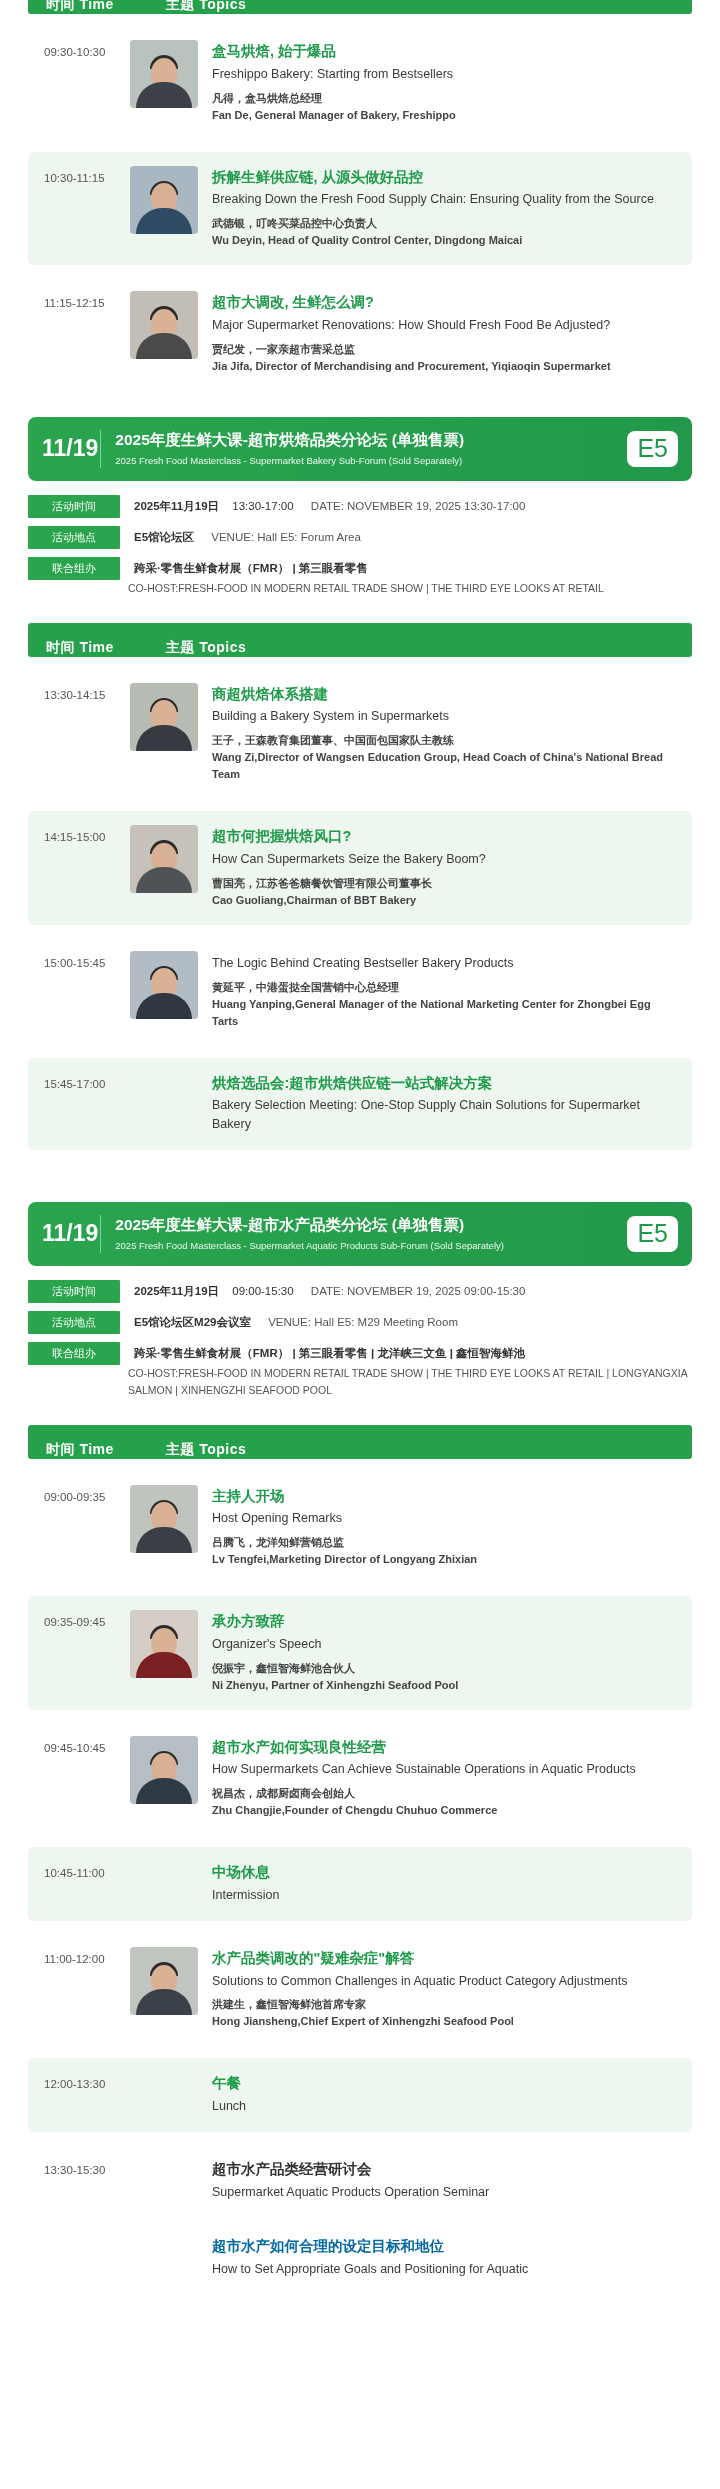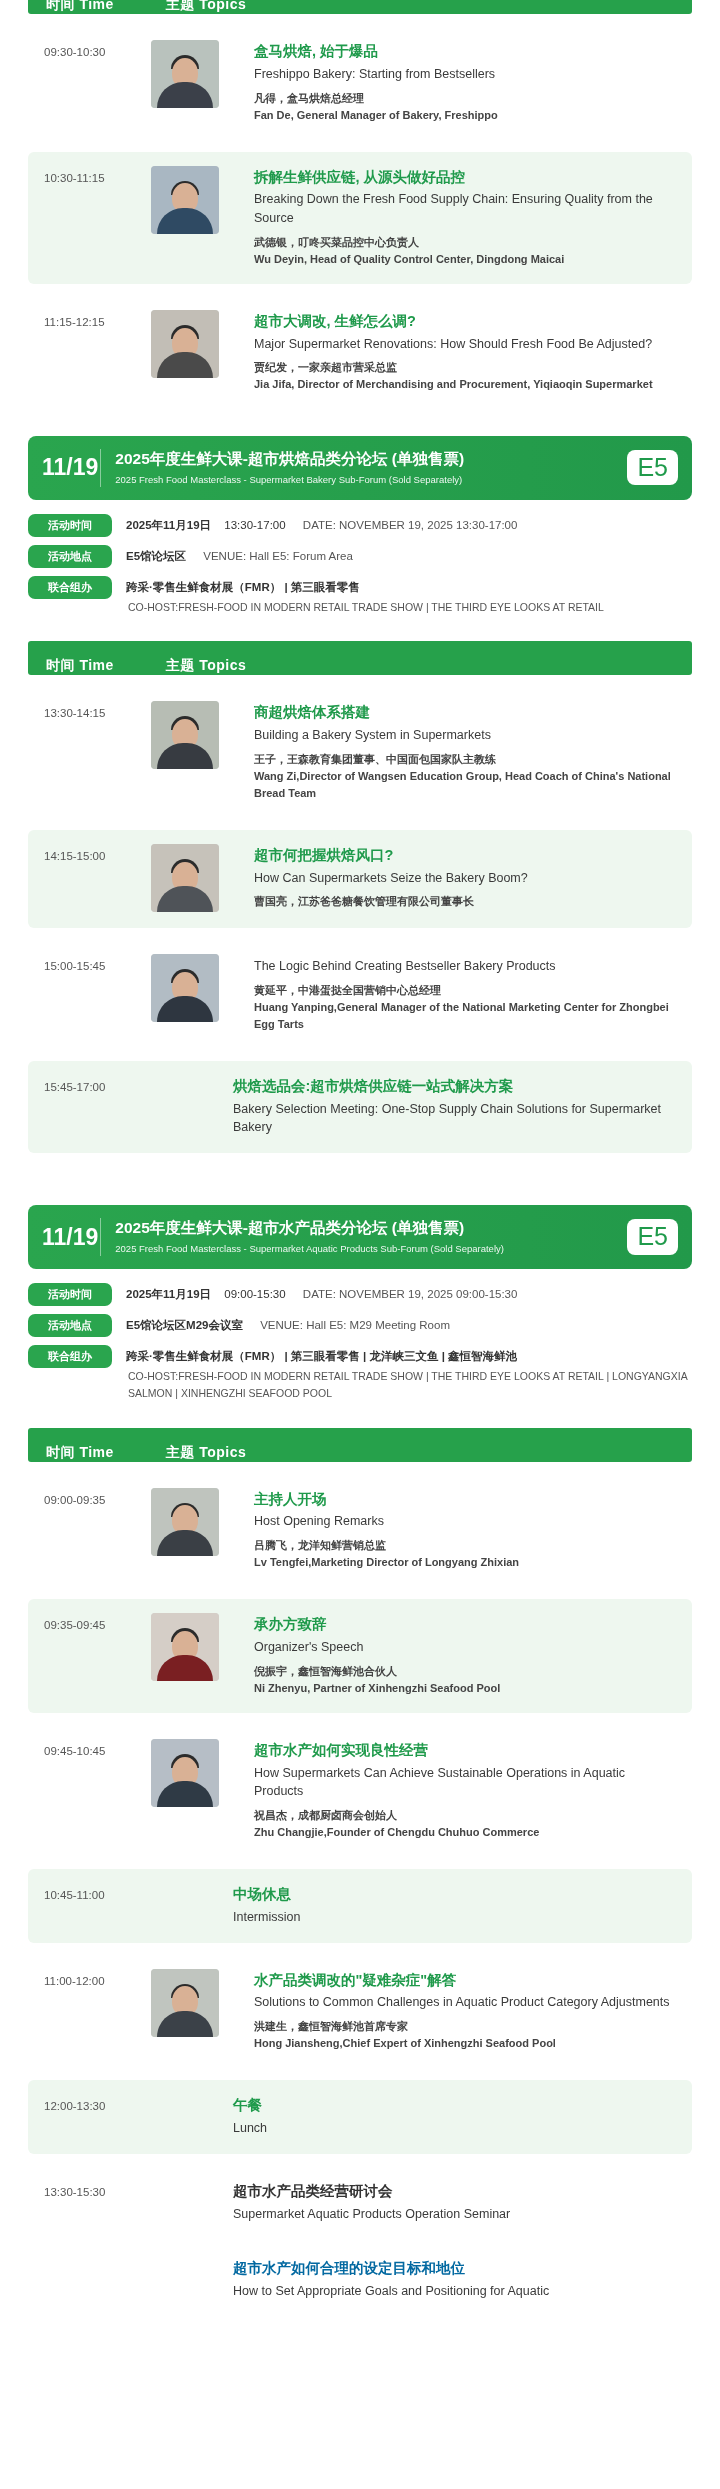--- a/index.html
+++ b/index.html
@@ -28,21 +28,20 @@
   .tt-bar .tt-cell { margin-right: 52px; }
 
   
   .agenda { margin: 0 28px; }
   .row {
     display: flex;
     border-radius: 6px;
     padding: 14px 16px 16px 16px;
     margin-top: 12px;
     align-items: flex-start;
-    gap: 21px;
   }
   .row.alt { background: #eef7ef; }
   .row.plain { background: #ffffff; }
   .row .time {
     width: 86px;
     flex: none;
     font-size: 11.5px;
     color: #555;
     padding-top: 4px;
     line-height: 1.4;
@@ -144,27 +143,27 @@
   .info .line {
     display: flex;
     align-items: flex-start;
     margin-top: 8px;
     font-size: 11.5px;
   }
   .info .tag {
     flex: none;
     background: #2aa54e;
     color: #fff;
-    border-radius: 7px;
+    border-radius: 1px;
     font-size: 11px;
     padding: 4px 10px;
     margin-right: 14px;
-    width: 84px;
+    width: 92px;
     text-align: center;
-    font-weight: bold;
+    font-weight: normal;
   }
   .info .val { color: #333; line-height: 1.6; padding-top: 2px; }
   .info .val .cn { font-weight: bold; }
   .info .sub {
     margin-left: 100px;
     font-size: 10.5px;
     color: #555;
     line-height: 1.6;
     margin-top: 0;
   }
@@ -295,20 +294,21 @@
       <div class="thumb">
         <div class="bgc" style="background:#c6c2ba"></div>
           <div class="hair"></div>
           <div class="head"></div>
           <div class="body" style="background:#4f5358"></div>
       </div>
       <div class="body-txt">
         <div class="t-cn">超市何把握烘焙风口?</div>
         <div class="t-en">How Can Supermarkets Seize the Bakery Boom?</div>
         <div class="s-cn">曹国亮，江苏爸爸糖餐饮管理有限公司董事长</div>
+        <div class="s-en">Cao Guoliang,Chairman of BBT Bakery</div>
       </div>
     </div>
 
     <div class="row plain">
       <div class="time">15:00-15:45</div>
       <div class="thumb">
         <div class="bgc" style="background:#b2bcc4"></div>
           <div class="hair"></div>
           <div class="head"></div>
           <div class="body" style="background:#2e3640"></div>

